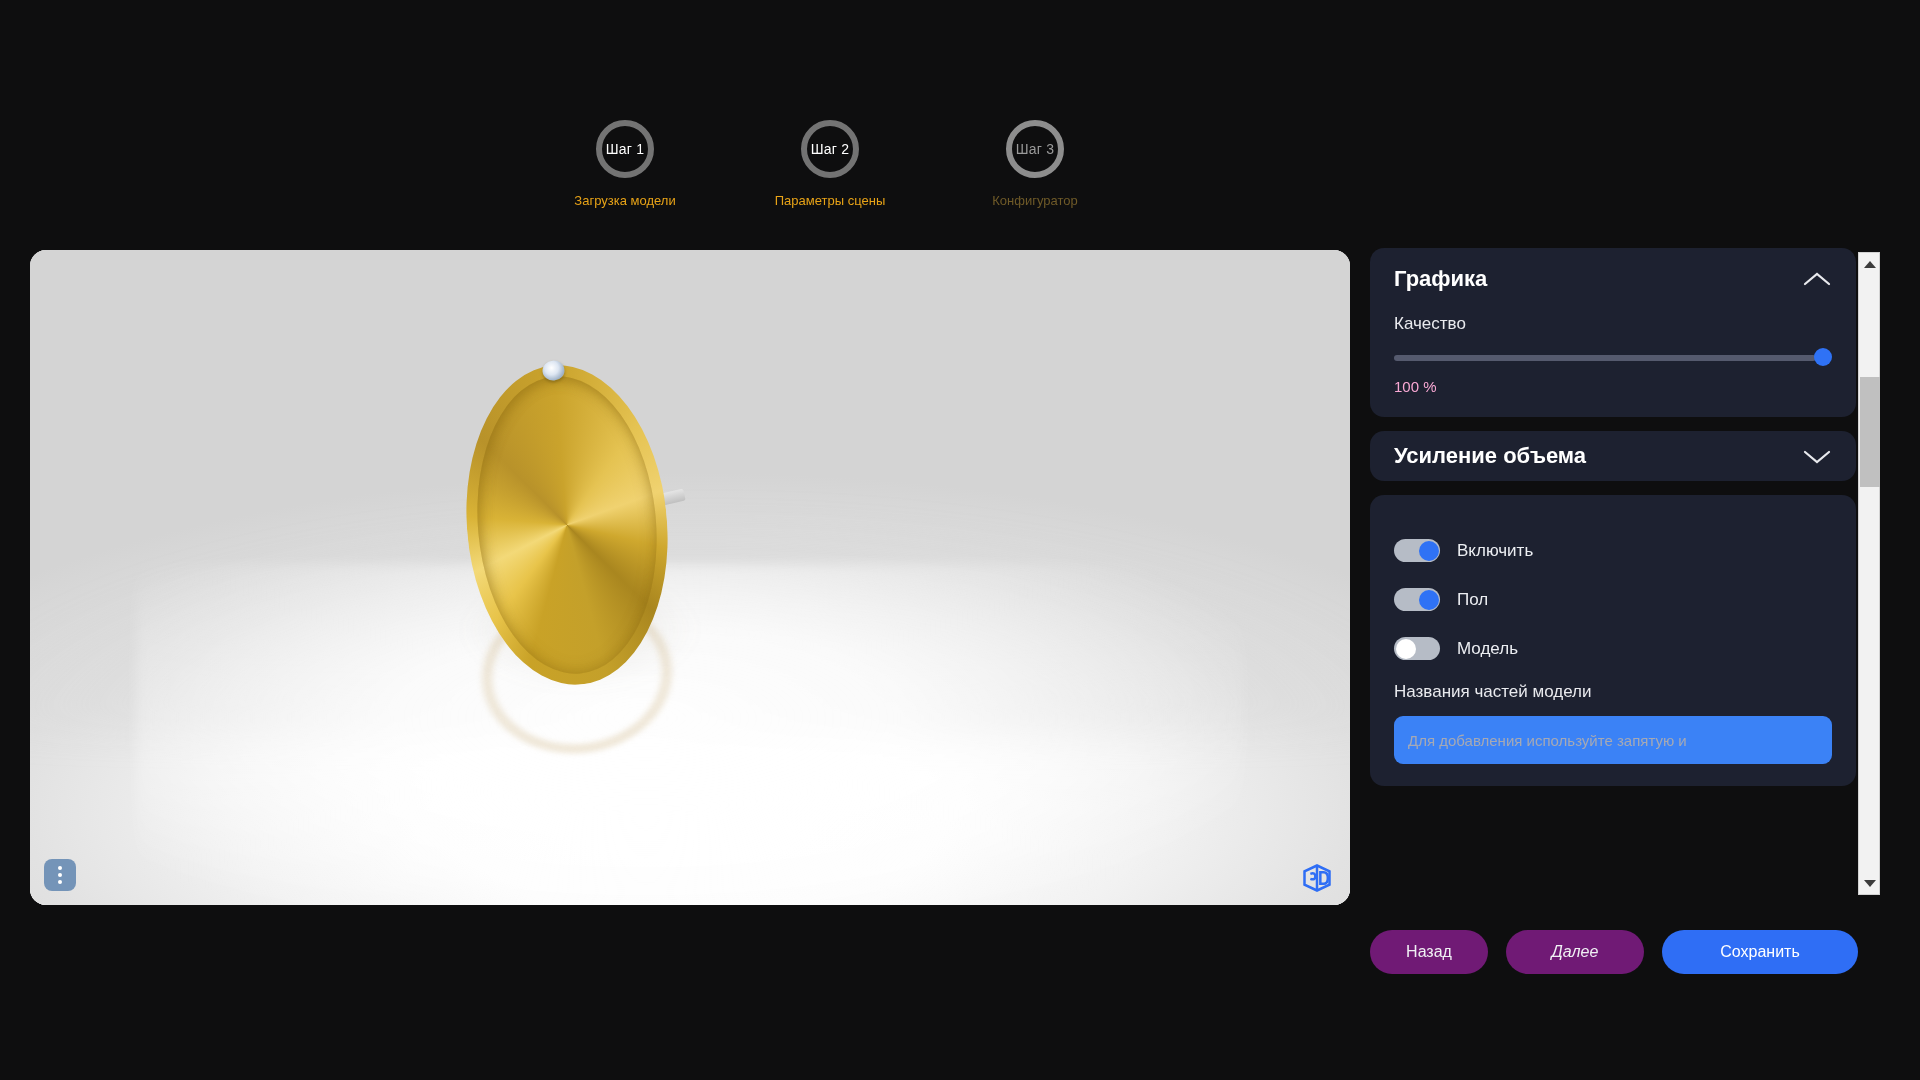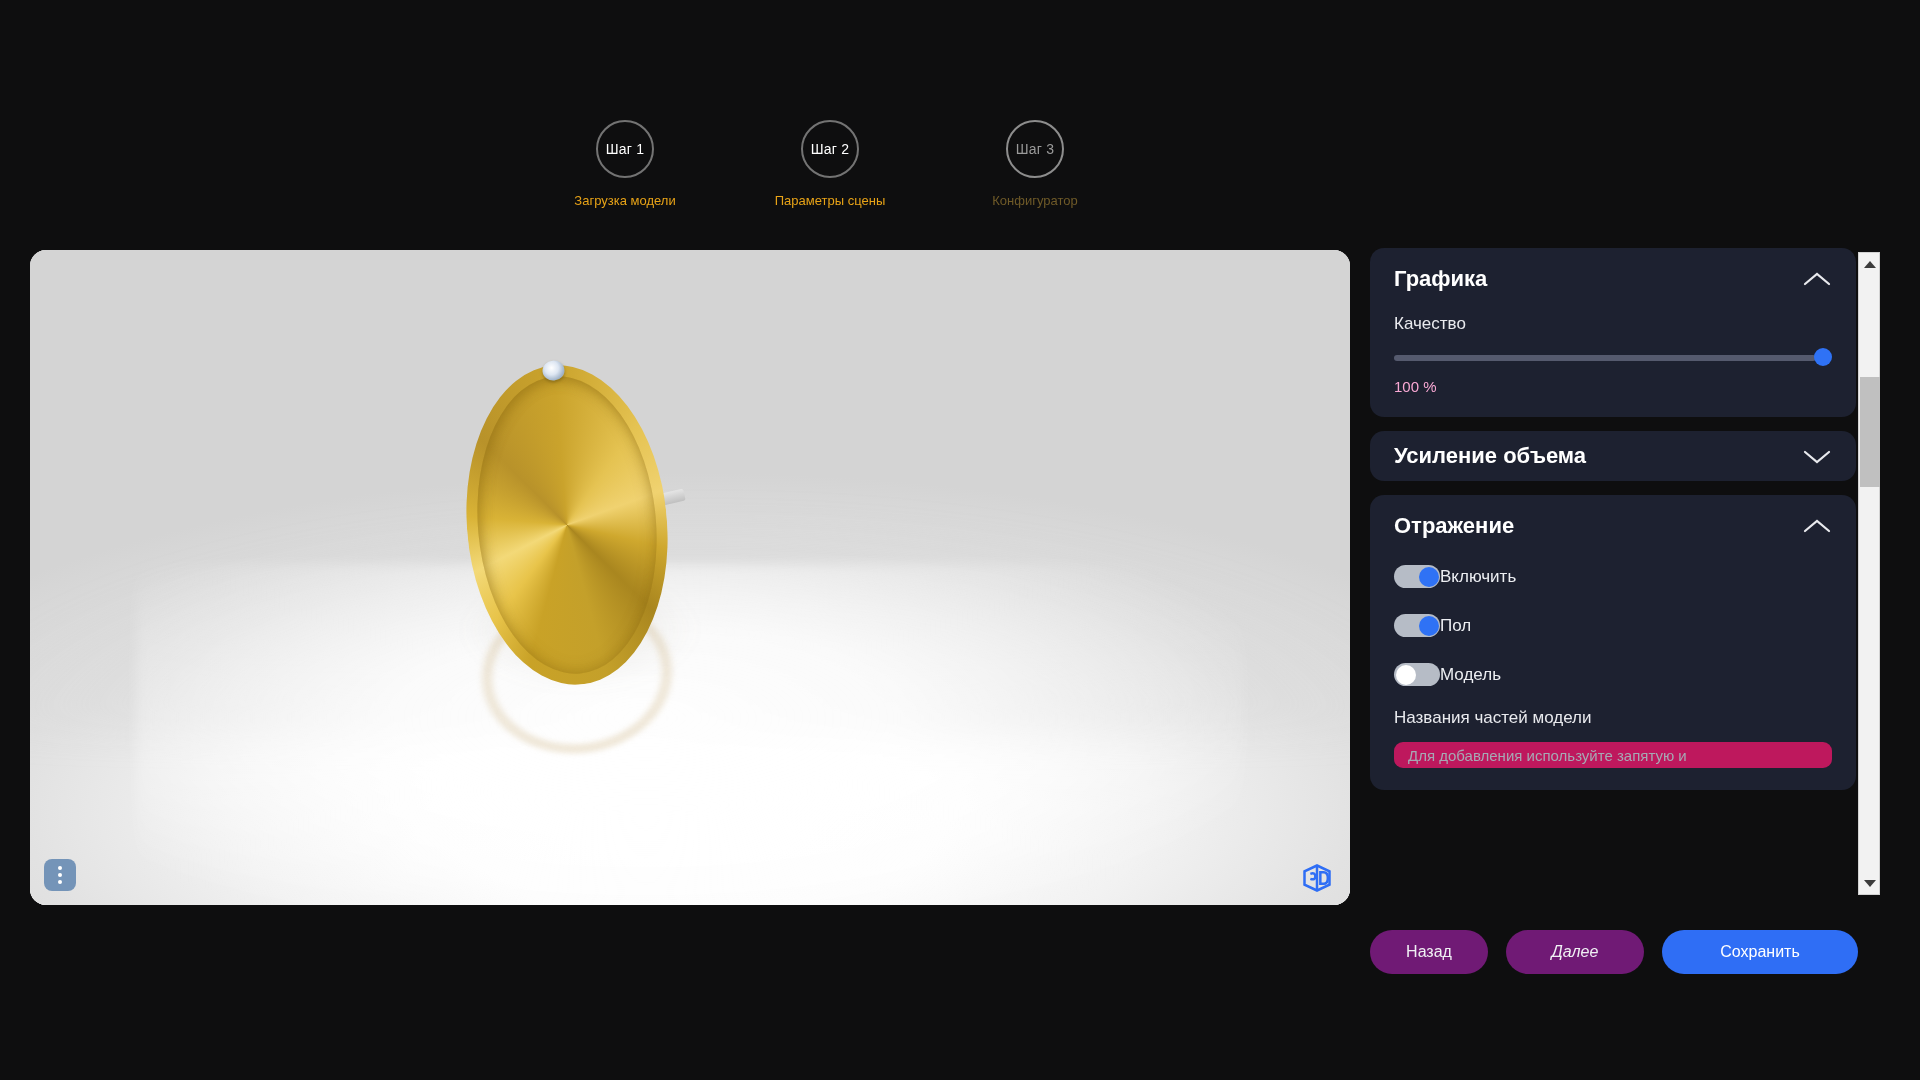--- a/index.html
+++ b/index.html
@@ -22,21 +22,21 @@
   .step {
     width: 130px;
     display: flex;
     flex-direction: column;
     align-items: center;
     cursor: pointer;
   }
   .step-circle {
     width: 58px; height: 58px;
     border-radius: 50%;
-    border: 2px solid #737373;
+    border: 6px solid #737373;
     display: flex; align-items: center; justify-content: center;
     font-size: 14px;
     color: #ffffff;
     letter-spacing: 0.2px;
   }
   .step.inactive .step-circle { border-color: #8d8d8d; color: #9a9a9a; }
   .step-label {
     margin-top: 15px;
     font-size: 13px;
     color: #e8a317;
@@ -212,43 +212,43 @@
     width: 18px; height: 18px; border-radius: 50%;
     background: #2f72f5;
     cursor: pointer;
   }
   .slider-value {
     margin-top: 12px; text-align: left;
     font-size: 15px; color: #f9a8d4;
   }
 
   .toggle-row {
-    display: flex; align-items: center; 
+    display: flex; align-items: center; gap: 17px;
     margin-top: 26px;
   }
   .toggle {
     width: 46px; height: 23px; border-radius: 12px;
     background: #b6bcc6;
     position: relative; cursor: pointer; flex: none;
   }
   .toggle .knob {
     position: absolute; top: 1.5px; right: 1.5px;
     width: 20px; height: 20px; border-radius: 50%;
     background: #2f72f5;
   }
   .toggle.off .knob { right: auto; left: 1.5px; background: #ffffff; }
   .toggle-label { font-size: 17px; color: #eceef2; }
 
   .text-input {
     margin-top: 14px;
     width: 100%;
-    height: 26px;
+    height: 48px;
     border-radius: 9px;
     border: none;
-    background: #be185d;
+    background: #3b82f6;
     color: #e8e9ee;
     font-size: 15px;
     padding: 0 14px;
     font-family: "Liberation Sans", sans-serif;
   }
   .text-input::placeholder { color: #a6a9b4; }
 
   
   .scrollbar {
     position: absolute;
@@ -375,26 +375,20 @@
   <div class="card collapsed">
     <div class="card-head">
       <div class="card-title">Усиление объема</div>
       <svg class="chev" viewBox="0 0 30 18">
         <path d="M3 5 L15 15 L27 5" fill="none" stroke="#e9eaee" stroke-width="2.2" stroke-linecap="round"></path>
       </svg>
     </div>
   </div>
 
   <div class="card">
-    <div class="card-head">
-      <div class="card-title">Отражение</div>
-      <svg class="chev" viewBox="0 0 30 18">
-        <path d="M3 14 L15 4 L27 14" fill="none" stroke="#e9eaee" stroke-width="2.2" stroke-linecap="round"></path>
-      </svg>
-    </div>
 
     <div class="toggle-row">
       <div class="toggle">
         <div class="knob"></div>
       </div>
       <div class="toggle-label">Включить</div>
     </div>
 
     <div class="toggle-row">
       <div class="toggle">

